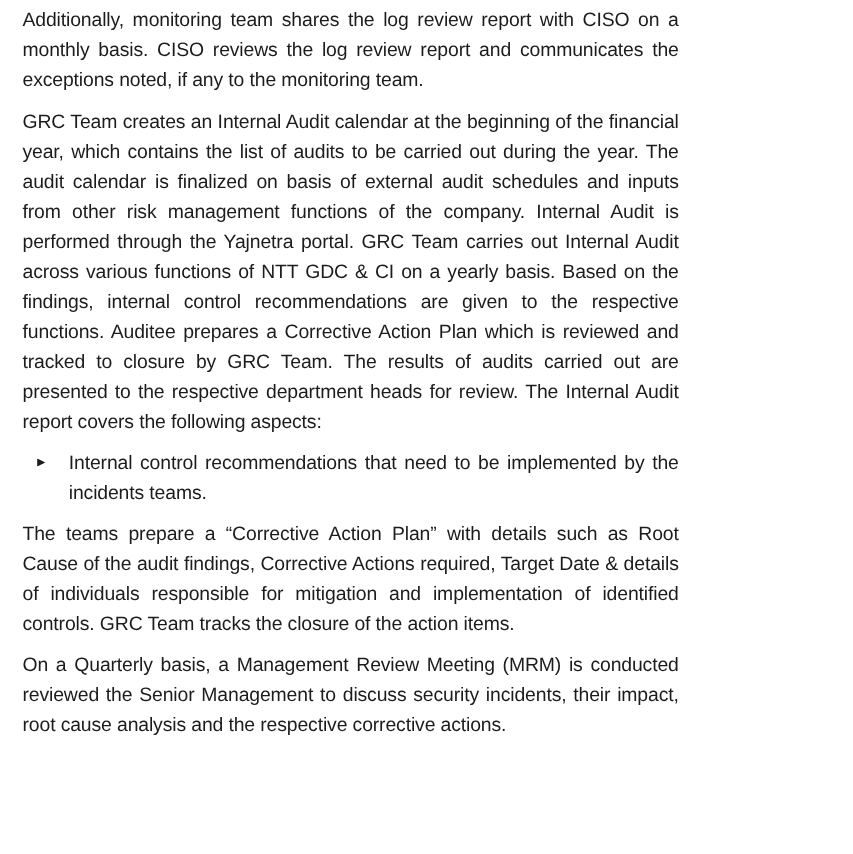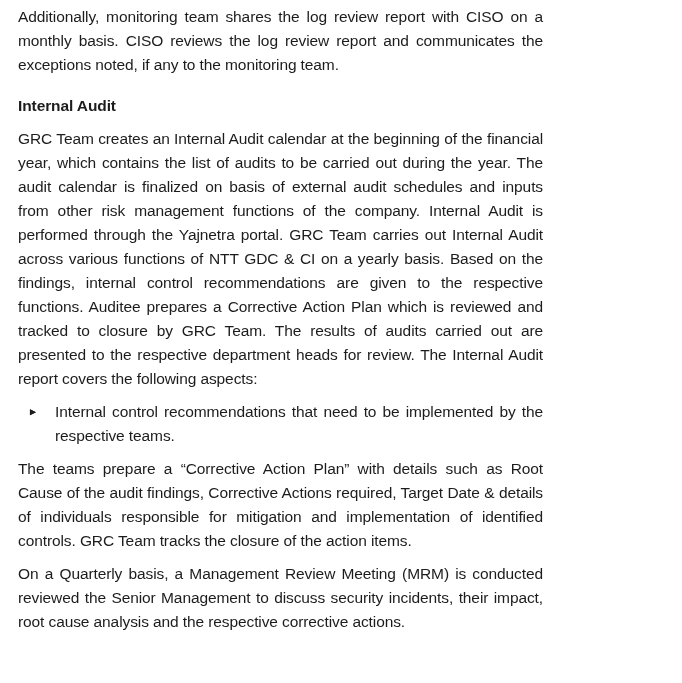--- a/index.html
+++ b/index.html
@@ -51,31 +51,30 @@
     color: #1c1c1c;
   }
 </style>
 </head>
 <body>
 
 <main class="doc">
 
   <p>Additionally, monitoring team shares the log review report with CISO on a monthly basis. CISO reviews the log review report and communicates the exceptions noted, if any to the monitoring team.</p>
 
-  <h2>Internal Audit</h2>
 
   <p>GRC Team creates an Internal Audit calendar at the beginning of the financial year, which contains the list of audits to be carried out during the year. The audit calendar is finalized on basis of external audit schedules and inputs from other risk management functions of the company. Internal Audit is performed through the Yajnetra portal. GRC Team carries out Internal Audit across various functions of NTT GDC &amp; CI on a yearly basis. Based on the findings, internal control recommendations are given to the respective functions. Auditee prepares a Corrective Action Plan which is reviewed and tracked to closure by GRC Team. The results of audits carried out are presented to the respective department heads for review. The Internal Audit report covers the following aspects:</p>
 
   <ul class="bullets">
     <li>
       <span class="marker">►</span>
     </li>
     <li>
       <span class="marker">►</span>
-      <span>Internal control recommendations that need to be implemented by the respective teams.</span>
+      <span>Internal control recommendations that need to be implemented by the incidents teams.</span>
     </li>
   </ul>
 
   <p>The teams prepare a “Corrective Action Plan” with details such as Root Cause of the audit findings, Corrective Actions required, Target Date &amp; details of individuals responsible for mitigation and implementation of identified controls. GRC Team tracks the closure of the action items.</p>
 
 
   <p>On a Quarterly basis, a Management Review Meeting (MRM) is conducted reviewed the Senior Management to discuss security incidents, their impact, root cause analysis and the respective corrective actions.</p>
 
 </main>
 

